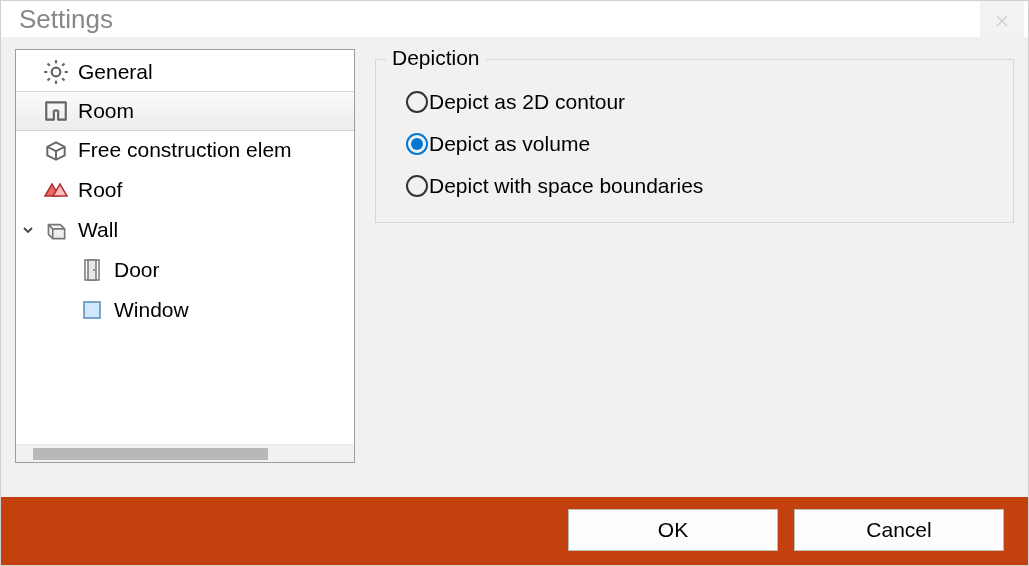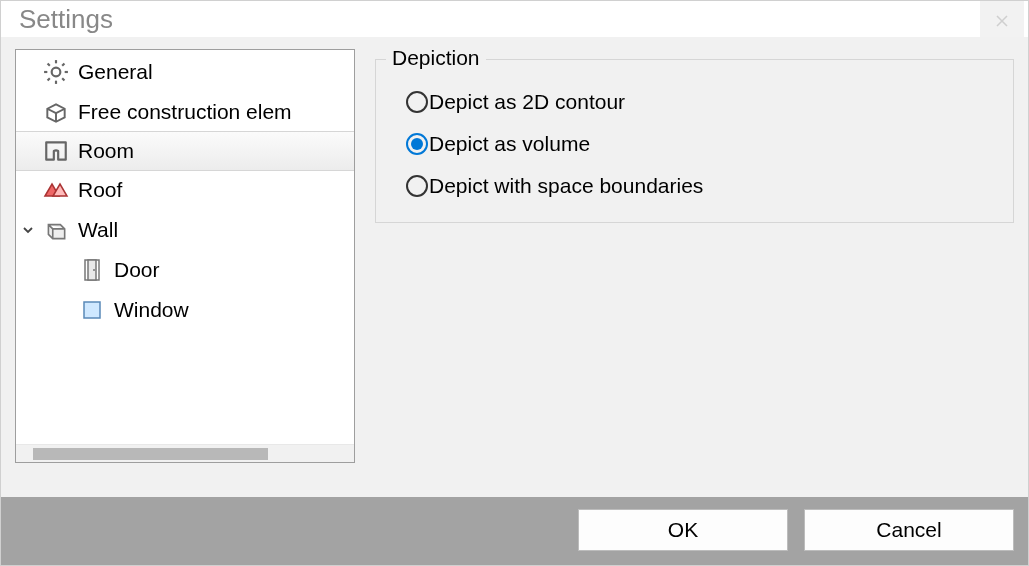--- a/index.html
+++ b/index.html
@@ -161,22 +161,22 @@
   .radio-inner {
     width: 12px; height: 12px;
     border-radius: 50%;
     background: #0078d7;
   }
   
   .buttons {
     display: flex;
     justify-content: flex-end;
     gap: 16px;
-    padding: 12px 14px 14px 14px;
-    background: #a3a3a3;
+    padding: 12px 24px 14px 14px;
+    background: #c2410c;
   }
   .btn {
     width: 210px;
     height: 42px;
     background: #fdfdfd;
     border: 1px solid #bcbcbc;
     display: flex;
     align-items: center;
     justify-content: center;
     font-size: 21px;
@@ -217,38 +217,38 @@
                   <line x1="4.2" y1="4.2" x2="6.3" y2="6.3"></line>
                   <line x1="17.7" y1="17.7" x2="19.8" y2="19.8"></line>
                   <line x1="4.2" y1="19.8" x2="6.3" y2="17.7"></line>
                   <line x1="17.7" y1="6.3" x2="19.8" y2="4.2"></line>
                 </g>
               </svg>
           </span>
           <span>General</span>
         </div>
 
+        <div class="tree-row indent-0 selected">
+          <span class="expander"></span>
+          <span class="tree-icon">
+            <svg width="26" height="26" viewBox="0 0 24 24">
+                <path d="M3 4 H21 V20 H14 V12 A4 4 0 0 0 10 12 V20 H3 Z" fill="none" stroke="#666" stroke-width="2" stroke-linejoin="round"></path>
+              </svg>
+          </span>
+          <span>Room</span>
+        </div>
+
         <div class="tree-row indent-0">
           <span class="expander"></span>
           <span class="tree-icon">
             <svg width="26" height="26" viewBox="0 0 24 24">
                 <path d="M4 9 L12 5 L20 9 L20 17 L12 21 L4 17 Z M4 9 L12 13 L20 9 M12 13 V21" fill="none" stroke="#666" stroke-width="1.8"></path>
               </svg>
           </span>
           <span>Free construction elem</span>
-        </div>
-
-        <div class="tree-row indent-0 selected">
-          <span class="expander"></span>
-          <span class="tree-icon">
-            <svg width="26" height="26" viewBox="0 0 24 24">
-                <path d="M3 4 H21 V20 H14 V12 A4 4 0 0 0 10 12 V20 H3 Z" fill="none" stroke="#666" stroke-width="2" stroke-linejoin="round"></path>
-              </svg>
-          </span>
-          <span>Room</span>
         </div>
 
         <div class="tree-row indent-0">
           <span class="expander"></span>
           <span class="tree-icon">
             <svg width="26" height="20" viewBox="0 0 26 20">
                 <path d="M2 16 L9 4 L16 16 Z" fill="#e66" stroke="#a33" stroke-width="1.5"></path>
                 <path d="M10 16 L17 4 L24 16 Z" fill="#fbb" stroke="#a33" stroke-width="1.5"></path>
               </svg>
           </span>

